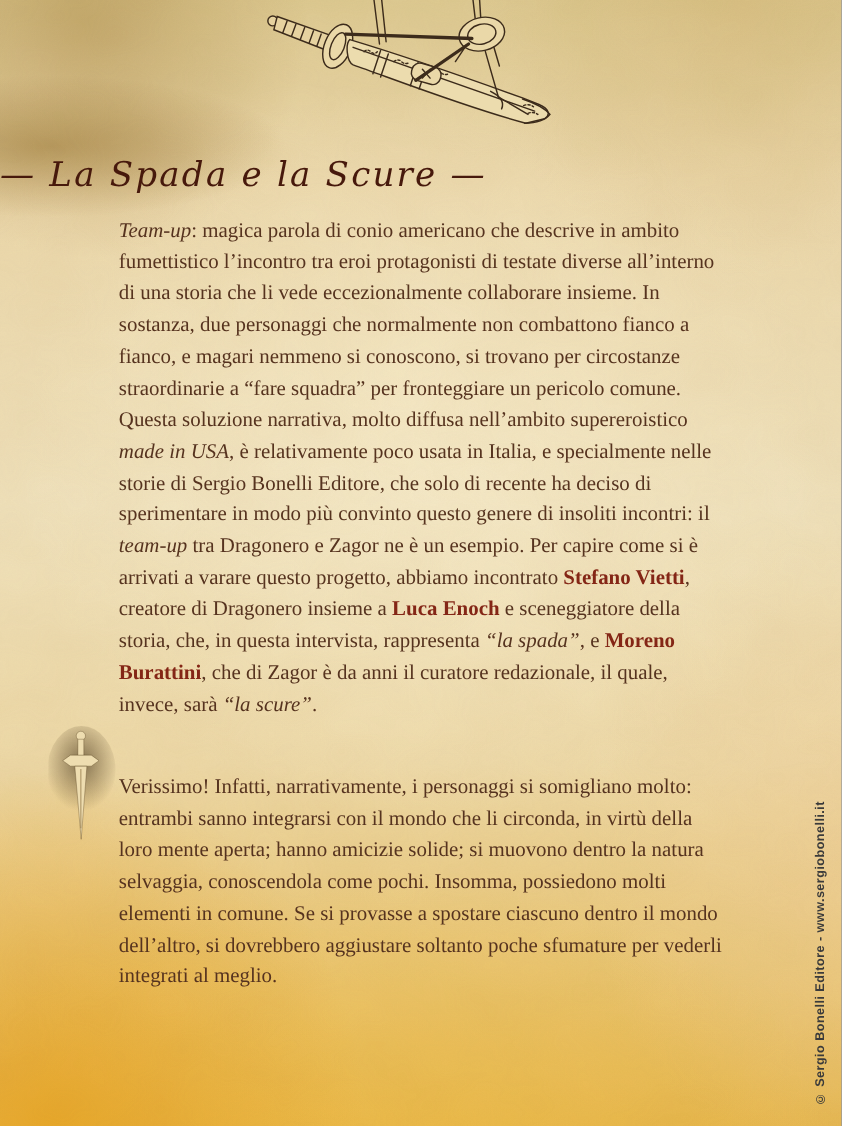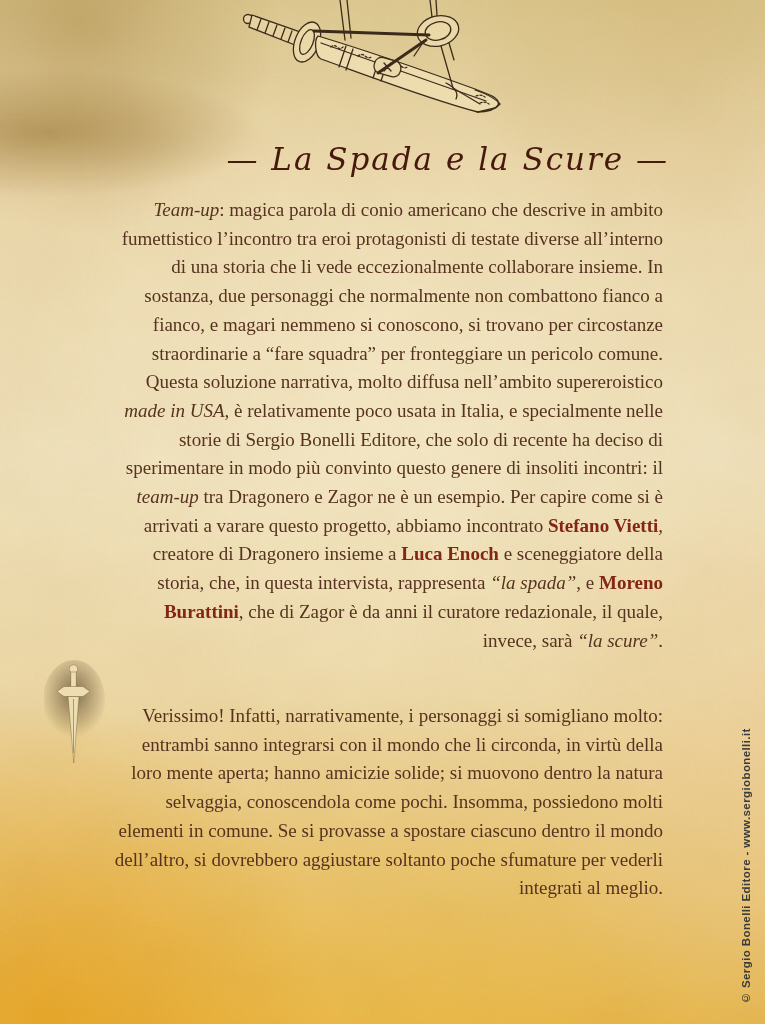--- a/index.html
+++ b/index.html
@@ -10,26 +10,26 @@
       radial-gradient(40% 9% at 6% 13%, rgba(140,100,30,0.45), transparent 70%),
       radial-gradient(38% 30% at 10% 2%, rgba(155,115,45,0.38), transparent 70%),
       radial-gradient(45% 35% at 88% 0%, rgba(205,170,100,0.30), transparent 70%),
       radial-gradient(62% 42% at 50% 40%, rgba(250,240,210,0.60), transparent 78%),
       radial-gradient(50% 42% at 6% 100%, rgba(232,158,20,0.60), transparent 75%),
       radial-gradient(72% 34% at 45% 104%, rgba(242,192,70,0.55), transparent 78%),
       radial-gradient(46% 40% at 102% 76%, rgba(240,208,155,0.50), transparent 72%),
       linear-gradient(180deg,#decb93 0%,#ecd9ac 16%,#f0e2bd 45%,#eedaa8 68%,#e9c36a 90%,#e7b84e 100%);
   }
   .texture{position:absolute;inset:0;pointer-events:none;}
-  .txt{color:#56331f;font-size:19px;line-height:28.7px;position:absolute;left:108px;width:555px;text-align:right;}
+  .txt{color:#56331f;font-size:19px;line-height:28.7px;position:absolute;left:108px;width:555px;text-align:left;}
   .i{font-style:italic;}
   .b-red{font-weight:bold;color:#84261674;}
   .b-red{font-weight:bold;color:#842616;}
   .title{
-    position:absolute;left:0;width:669px;top:141px;text-align:right;
+    position:absolute;left:0;width:669px;top:141px;text-align:left;
     font-family:"DejaVu Serif","Liberation Serif",serif;font-style:italic;
     font-size:31px;color:#47190c;letter-spacing:2px;font-weight:500;
   }
   .question{top:600px;font-weight:bold;color:#5a2a15;text-align:justify;width:552px;}
   .question p{margin:0;text-indent:27px;}
   .intro{top:196px;}
   .answer{top:686px;margin-top:16px;}
   .credit{
     position:absolute;right:13px;bottom:20px;height:312px;
     writing-mode:vertical-rl;transform:rotate(180deg);

